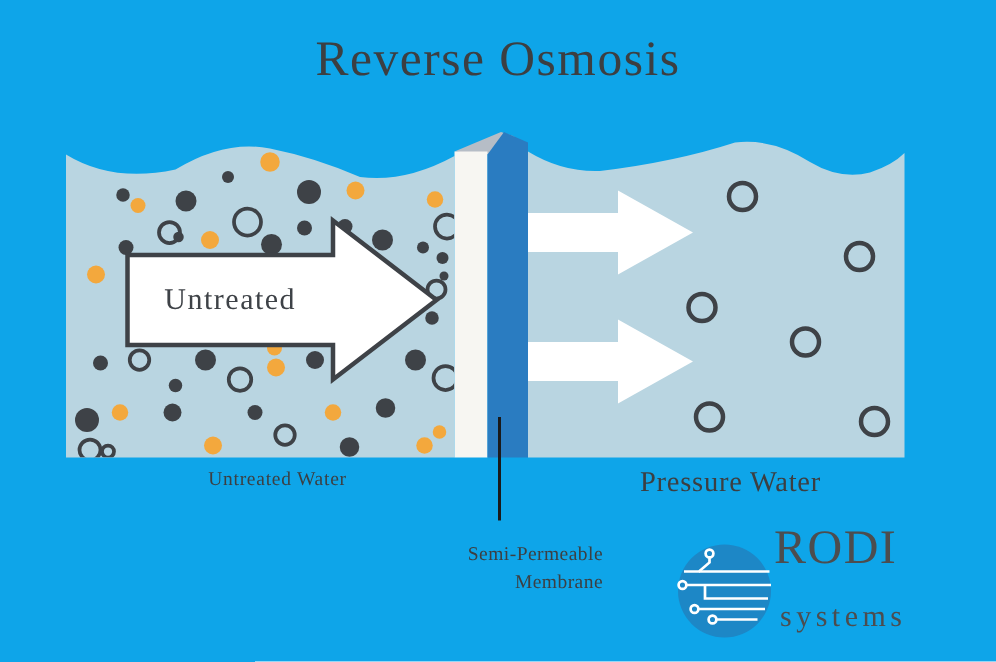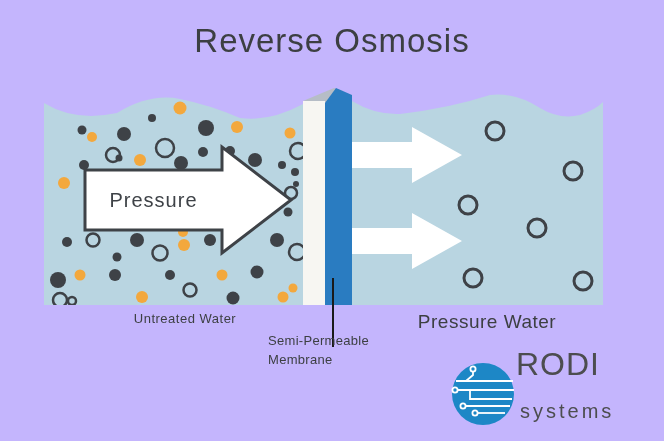--- a/index.html
+++ b/index.html
@@ -1,39 +1,39 @@
 <!DOCTYPE html>
 <html><head>
 <meta charset="utf-8">
 <style>
   html,body{margin:0;padding:0;background:#ffffff;}
   #canvas{
-    position:relative;width:664px;height:441px;background:#c4b5fd;
-    font-family:Liberation Sans, sans-serif;overflow:hidden;
+    position:relative;width:664px;height:441px;background:#0ea5e9;
+    font-family:Liberation Serif, serif;overflow:hidden;
   }
   #diagram-svg{position:absolute;left:0;top:0;}
   .txt{position:absolute;color:#3c3f42;}
   #title{
     left:0;top:22px;width:664px;text-align:center;
     font-size:33px;letter-spacing:1px;font-weight:500;
   }
   #pressure-label{
     left:85px;top:189px;width:137px;text-align:center;
     font-size:20px;letter-spacing:1px;
   }
   #untreated-label{
     left:85px;top:311px;width:200px;text-align:center;
     font-size:13px;letter-spacing:0.5px;
   }
   #purified-label{
     left:387px;top:311px;width:200px;text-align:center;
     font-size:19px;letter-spacing:0.5px;
   }
   #membrane-label{
-    left:268px;top:332px;width:134px;text-align:left;
+    left:268px;top:360px;width:134px;text-align:right;
     font-size:13px;line-height:1.45;letter-spacing:0.3px;
   }
   #logo-name{
     left:516px;top:346px;font-size:32px;letter-spacing:1px;
     font-weight:400;
   }
   #logo-subtitle{
     left:520px;top:400px;font-size:20px;letter-spacing:3px;
   }
 </style>
@@ -143,21 +143,21 @@
         <circle cx="463" cy="406" r="2.6"></circle>
         <path d="M466,406 H510"></path>
         <circle cx="475" cy="413" r="2.6"></circle>
         <path d="M478,413 H505"></path>
       </g>
     </g>
   </svg>
 
   <div id="title" class="txt" style="color: rgb(60, 63, 66);">Reverse Osmosis</div>
 
-  <div id="pressure-label" class="txt" style="color: rgb(62, 66, 71);">Pressure</div>
+  <div id="pressure-label" class="txt" style="color: rgb(62, 66, 71);">Untreated</div>
 
   <div id="untreated-label" class="txt" style="color: rgb(60, 63, 66);">Untreated Water</div>
 
   <div id="purified-label" class="txt" style="color: rgb(60, 63, 66);">Pressure Water</div>
 
   <div id="membrane-label" class="txt" style="color: rgb(60, 63, 66);">
     <span>Semi-Permeable</span><br>
     <span>Membrane</span>
   </div>
 

